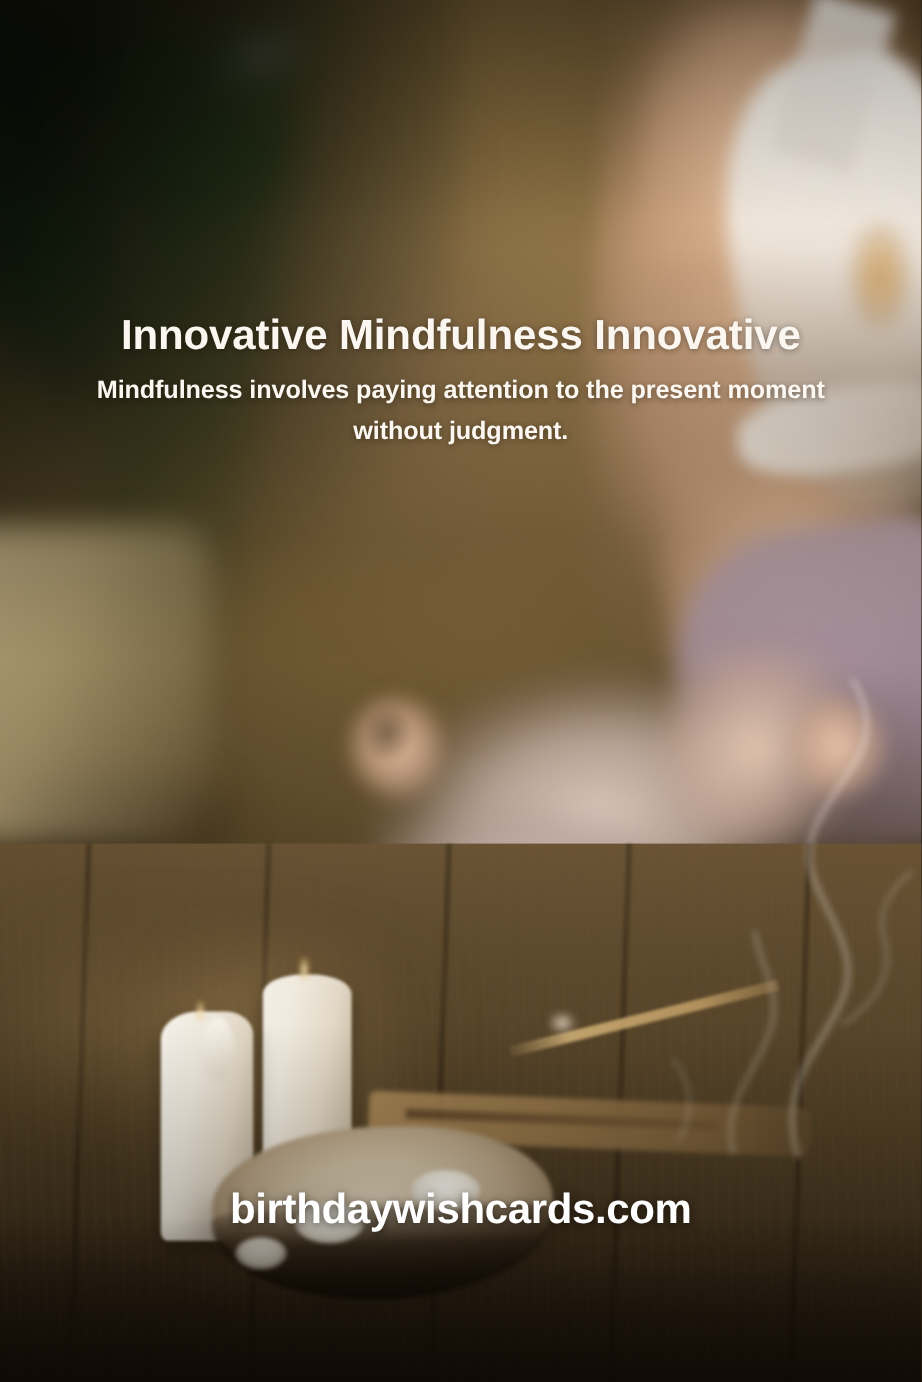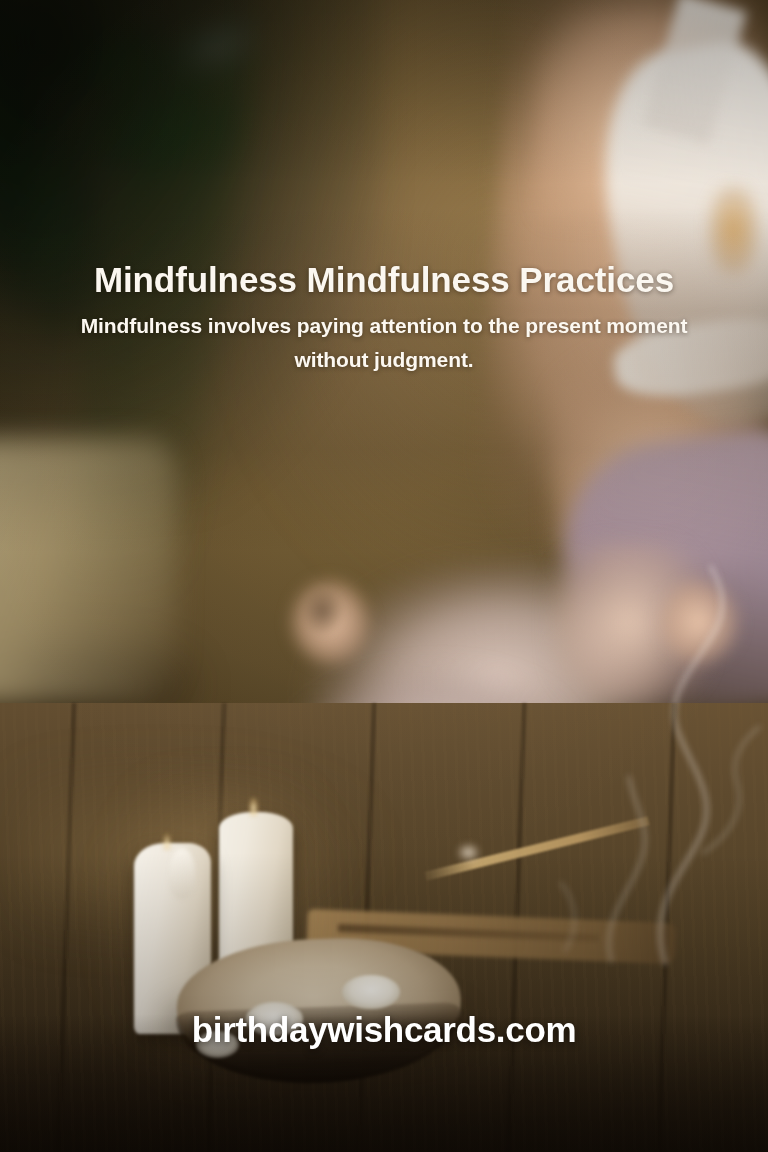--- a/index.html
+++ b/index.html
@@ -384,21 +384,21 @@
     font-size: 21px;
     font-weight: 700;
     line-height: 1.63;
     color: #fcf8f1;
     letter-spacing: -0.1px;
     text-shadow: 0 1px 5px rgba(24,16,6,0.45);
   }
   .watermark {
     position: absolute;
     left: 0;
-    top: 1012px;
+    top: 990px;
     width: 768px;
     text-align: center;
     margin: 0;
     font-size: 35px;
     font-weight: 700;
     line-height: 1;
     color: #ffffff;
     letter-spacing: -0.3px;
     text-shadow: 0 2px 7px rgba(10,6,2,0.62);
   }
@@ -473,20 +473,20 @@
     </div>
 
     <div class="layer floor-darkbottom"></div>
     <div class="layer text-scrim"></div>
     <div class="layer grade"></div>
   </div>
 
   <div class="overlay">
 
     <div class="headline-block">
-      <h1 class="headline">Mindfulness Mindfulness Practices</h1>
+      <h1 class="headline">Innovative Mindfulness Innovative</h1>
       <p class="subhead">Mindfulness involves paying attention to the present moment without judgment.</p>
     </div>
 
     <div class="watermark">birthdaywishcards.com</div>
   </div>
 
 </div>
 
 </body></html>

